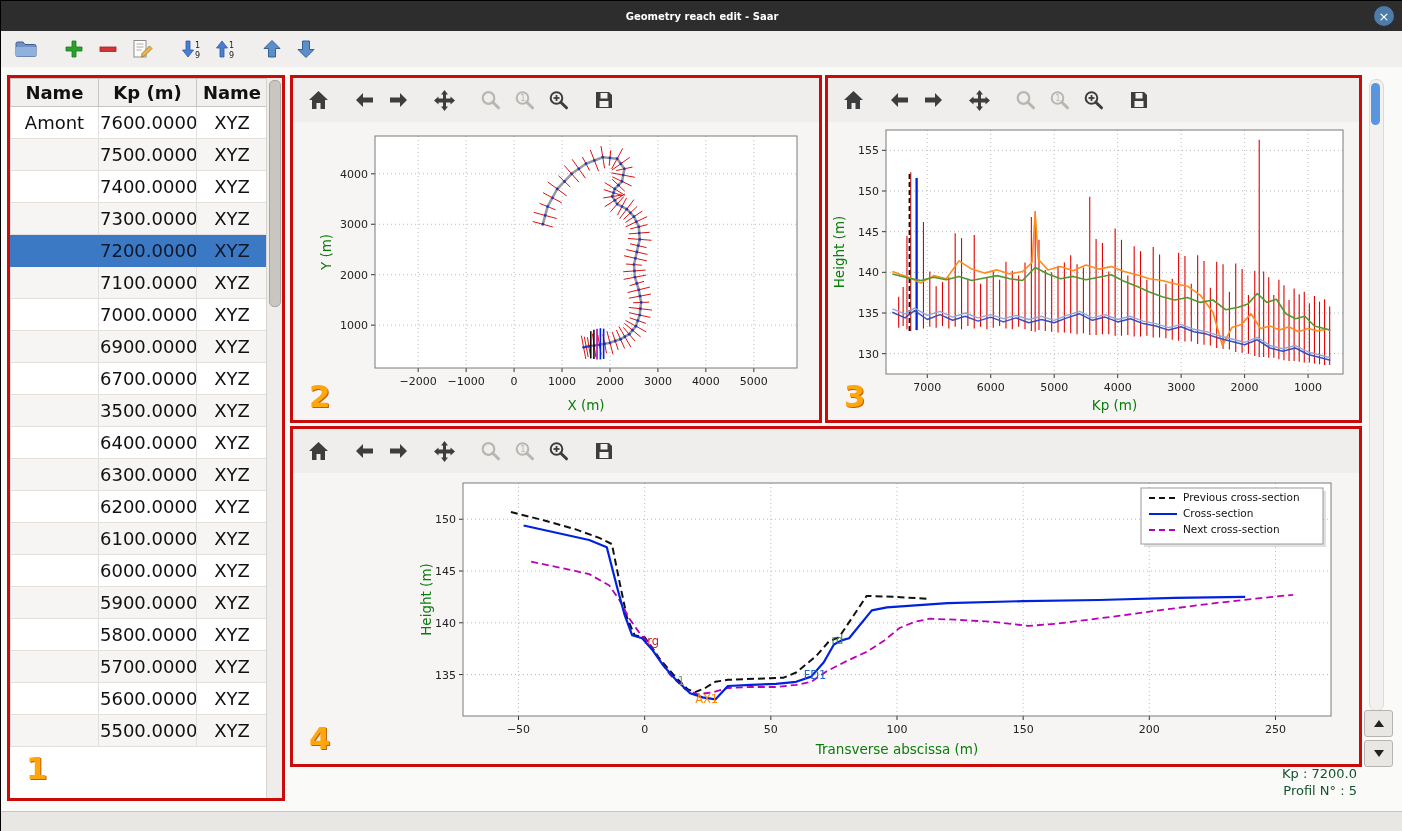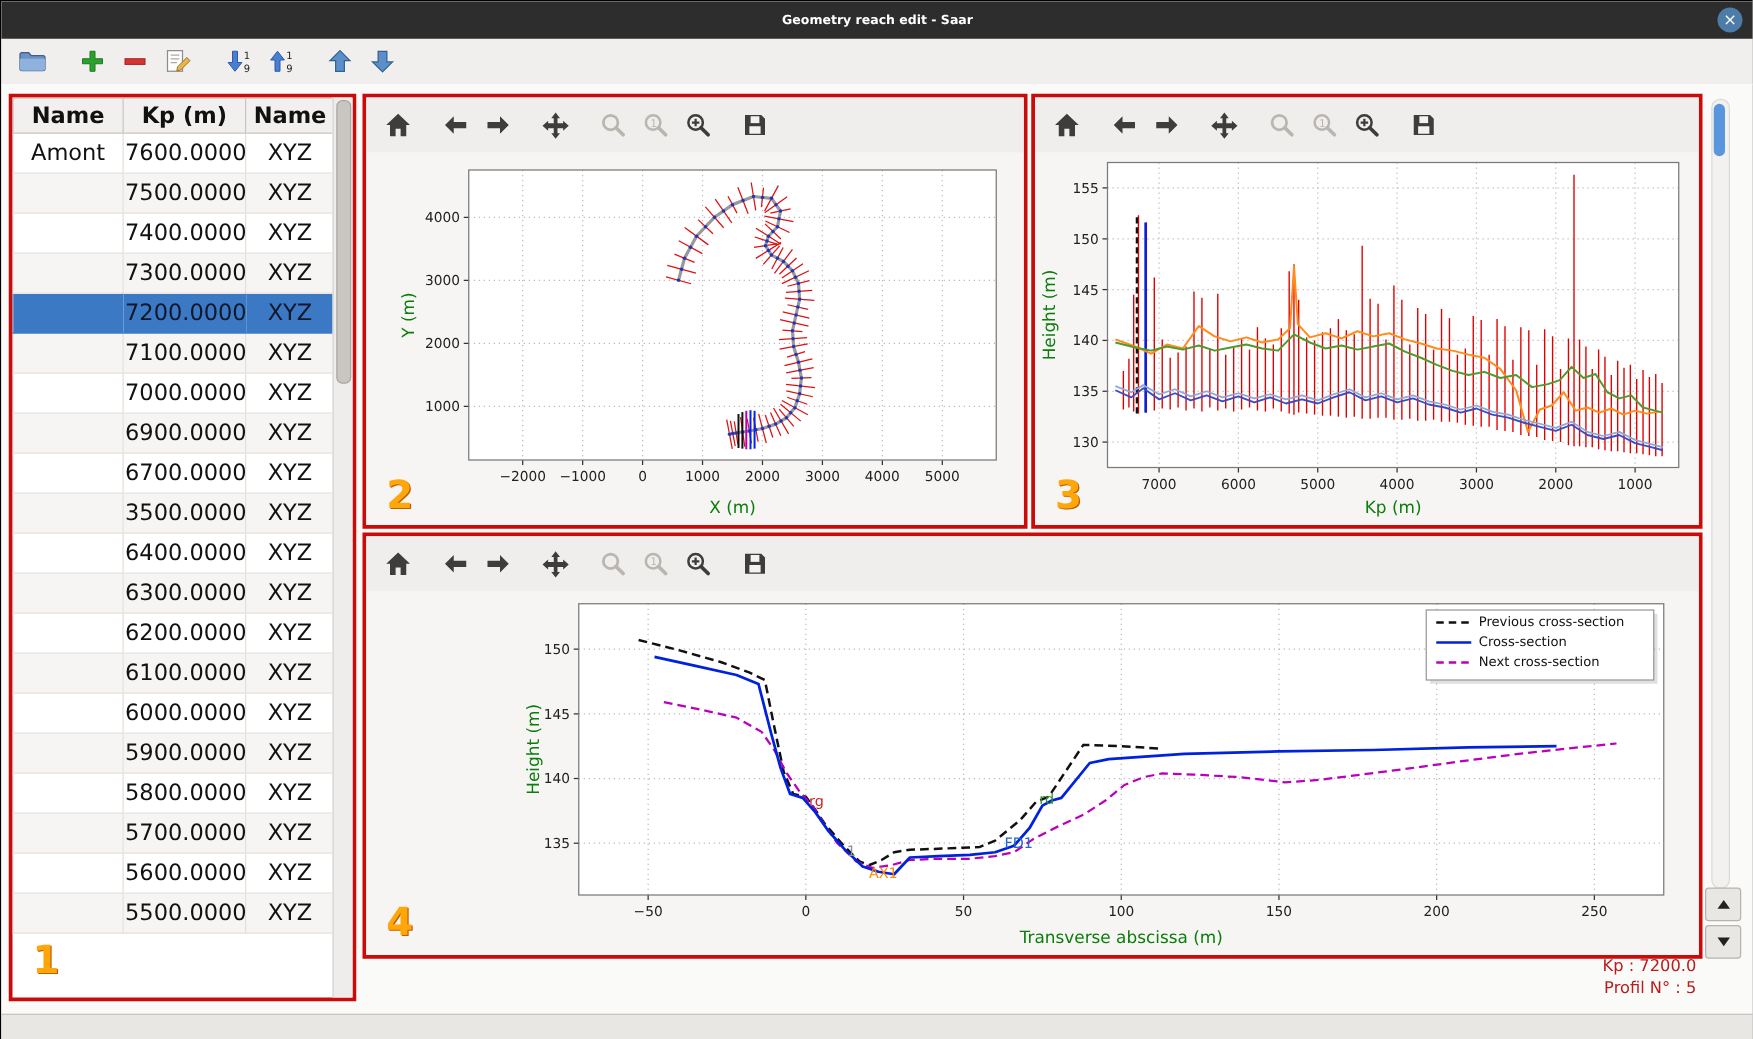--- a/index.html
+++ b/index.html
@@ -51,21 +51,21 @@
 
   
   .win-vscroll{position:absolute;left:1368px;top:12px;width:13px;height:630px;background:#f2f1ef;border:1px solid #dddad6;border-radius:7px;}
   .win-vthumb{position:absolute;left:1px;top:3px;width:9px;height:42px;background:#5a96dd;border-radius:5px;}
   .nav-btn{position:absolute;width:27px;height:25px;background:#e9e7e4;border:1px solid #b7b3ae;border-radius:3px;display:flex;align-items:center;justify-content:center;}
   #nav-up{left:1363px;top:643px;}
   #nav-down{left:1363px;top:673px;}
   .tri-up{width:0;height:0;border-left:5px solid transparent;border-right:5px solid transparent;border-bottom:7px solid #222;}
   .tri-down{width:0;height:0;border-left:5px solid transparent;border-right:5px solid transparent;border-top:7px solid #222;}
 
-  .footer-info{position:absolute;right:46px;top:698px;text-align:right;font-size:13px;color:#b91c1c;line-height:17px;}
+  .footer-info{position:absolute;right:46px;top:698px;text-align:right;font-size:13px;color:#14532d;line-height:17px;}
   .statusbar{position:absolute;left:0;bottom:0;width:100%;height:21px;background:#e9e7e4;border-top:1px solid #c9c6c2;box-sizing:border-box;}
 </style>
 </head>
 <body>
 
 <div id="window">
 
   <div class="titlebar">
     <span class="title">Geometry reach edit - Saar</span>
     <div class="close-btn">

